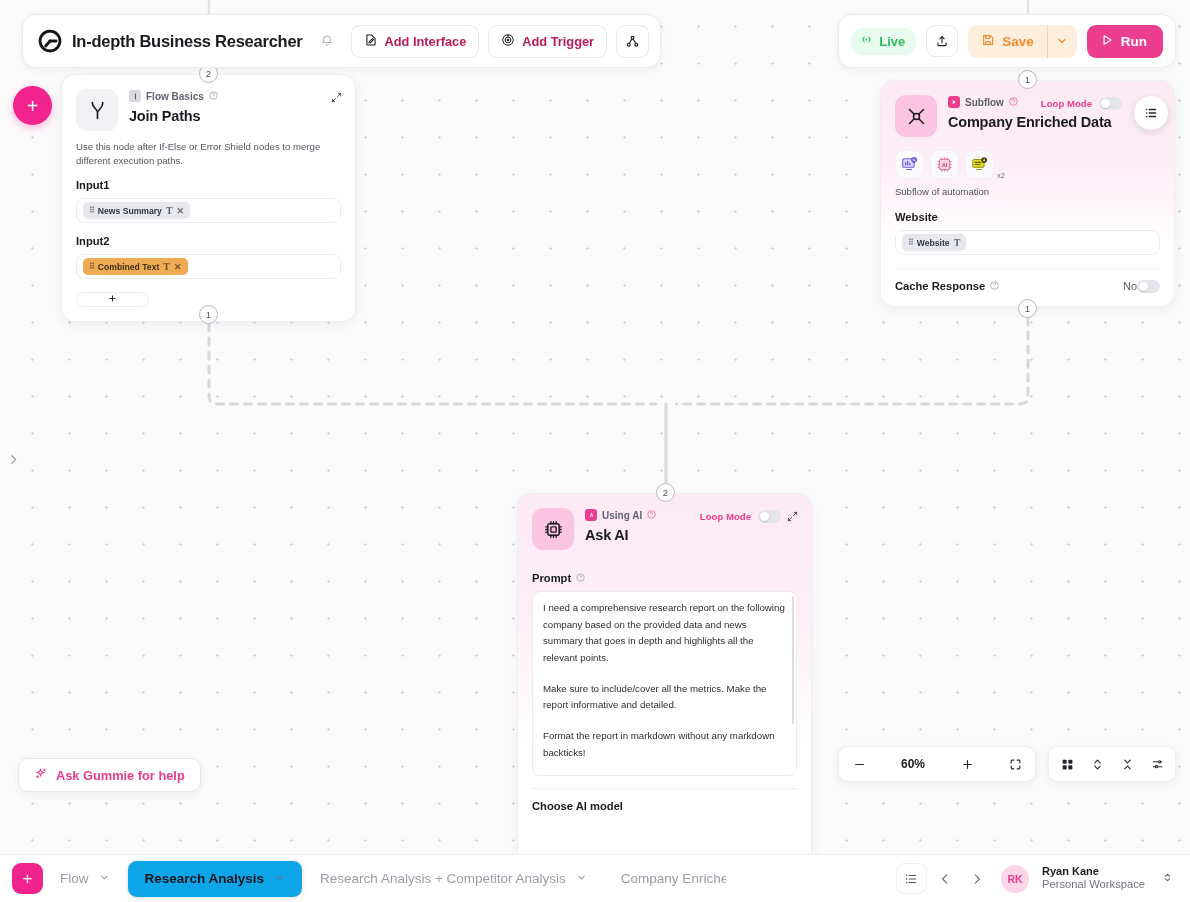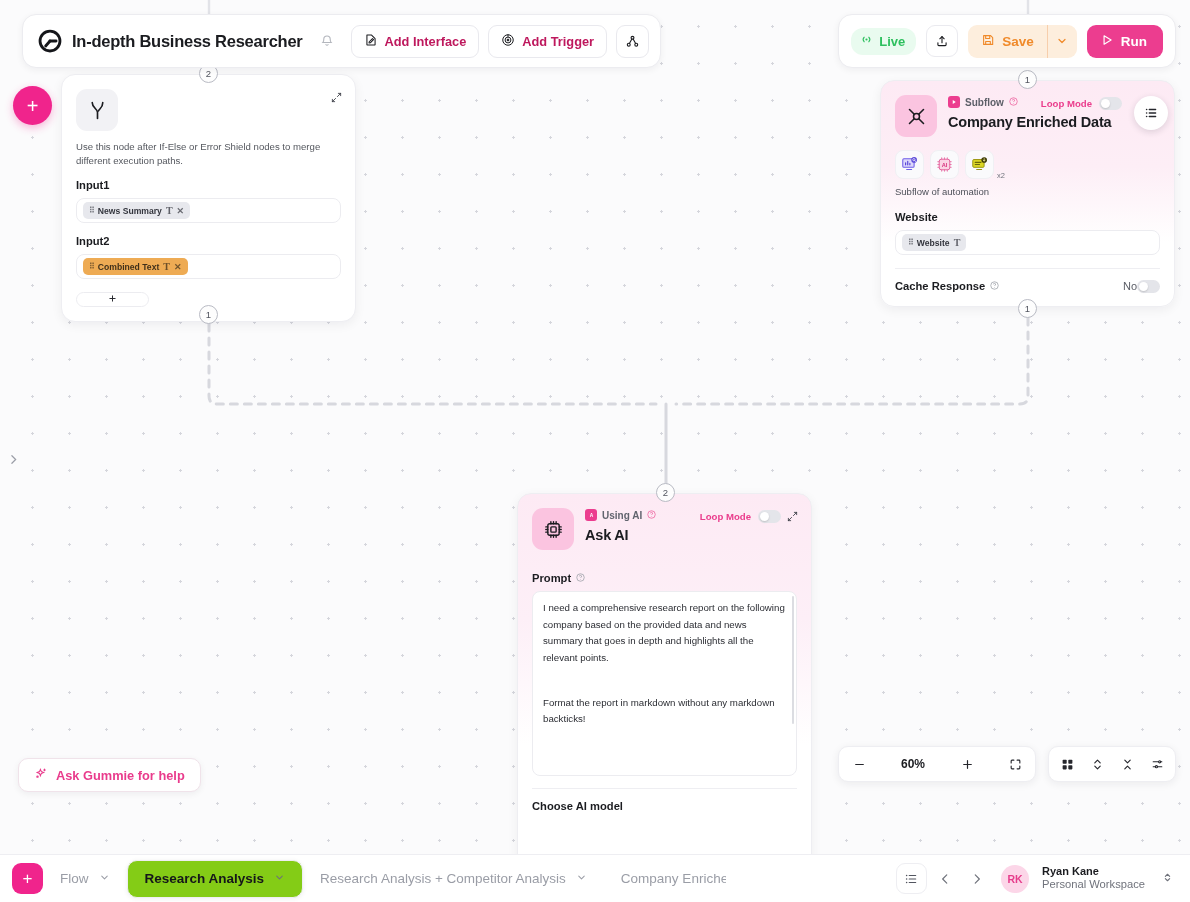--- a/index.html
+++ b/index.html
@@ -218,21 +218,21 @@
     border-top: 1px solid #eeeef2; display: flex; align-items: center; padding: 0 12px; z-index: 45;
   }
   #bb-add {
     width: 31px; height: 31px; border-radius: 9px; background: #f0248c; border: none;
     color: #fff; font-size: 17px; line-height: 28px; cursor: pointer; flex: 0 0 31px;
   }
   .tab {
     display: flex; align-items: center; gap: 10px; height: 38px; padding: 0 17px;
     font-size: 13.5px; color: #9a9da6; cursor: pointer; white-space: nowrap; border-radius: 10px;
   }
-  .tab.active { color: #15161a; font-weight: 700; background: #84cc16; border: 1px solid #eeeef2;
+  .tab.active { color: #15161a; font-weight: 700; background: #0ea5e9; border: 1px solid #eeeef2;
     box-shadow: 0 1px 5px rgba(25,25,40,.07); }
   .tab.clipped { max-width: 122px; overflow: hidden; }
   #bb-right { margin-left: auto; display: flex; align-items: center; gap: 4px; }
   #bb-list-btn {
     width: 31px; height: 31px; border: 1px solid #eeeef2; border-radius: 9px; background: #fff;
     display: flex; align-items: center; justify-content: center; cursor: pointer;
   }
   .nav-arrow { width: 28px; height: 28px; display: flex; align-items: center; justify-content: center;
     cursor: pointer; color: #6e717a; }
   #avatar {
@@ -264,20 +264,38 @@
       <path d="M666,404 L666,492" stroke="#d7d8de" stroke-width="3" stroke-linecap="round" fill="none"></path>
     </svg>
 
     <div class="node" id="node-join">
       <div class="node-head">
         <div class="node-icon">
           <svg width="21" height="21" viewBox="0 0 24 24" fill="none" stroke="#1b1c20" stroke-width="1.9" stroke-linecap="round" stroke-linejoin="round">
             <path d="M6 3c0 6 6 7 6 11v7"></path>
               <path d="M18 3c0 6-4 7-5 9.5"></path>
           </svg>
+        </div>
+        <div class="node-head-text">
+          <div class="kicker">
+            <span class="kicker-badge" style="background:#d8d9de">
+              <svg width="7" height="7" viewBox="0 0 24 24" fill="none" stroke="#44464e" stroke-width="3">
+                  <path d="M12 2v20"></path>
+                </svg>
+            </span>
+            <span>Flow Basics</span>
+            <span>
+              <svg width="9" height="9" viewBox="0 0 24 24" fill="none" stroke="#9a9da6" stroke-width="2">
+                <circle cx="12" cy="12" r="10"></circle>
+                  <path d="M9.2 9a2.8 2.8 0 115.3 1.3c-.6 1-2.5 1.4-2.5 3"></path>
+                <circle cx="12" cy="17.6" r=".2" stroke-width="2.5"></circle>
+              </svg>
+            </span>
+          </div>
+          <div class="node-title">Join Paths</div>
         </div>
         <span class="expand-icon">
           <svg width="11" height="11" viewBox="0 0 24 24" fill="none" stroke="#45474f" stroke-width="2" stroke-linecap="round">
             <path d="M14 10l7-7M21 3h-5M21 3v5"></path>
               <path d="M10 14l-7 7M3 21h5M3 21v-5"></path>
           </svg>
         </span>
       </div>
       <div class="node-desc">Use this node after If-Else or Error Shield nodes to merge different execution paths.</div>
       <div style="height:12px"></div>
@@ -457,20 +475,21 @@
             <circle cx="12" cy="12" r="10"></circle>
               <path d="M9.2 9a2.8 2.8 0 115.3 1.3c-.6 1-2.5 1.4-2.5 3"></path>
             <circle cx="12" cy="17.6" r=".2" stroke-width="2.5"></circle>
             </svg>
         </span>
       </div>
       <div class="textarea-box">
         <div class="ta-scroll"></div>
         <div class="ta-p">I need a comprehensive research report on the following company based on the provided data and news summary that goes in depth and highlights all the relevant points.</div>
         <div class="ta-gap"></div>
+        <div class="ta-p">Make sure to include/cover all the metrics. Make the report informative and detailed.</div>
         <div class="ta-gap"></div>
         <div class="ta-p">Format the report in markdown without any markdown backticks!</div>
       </div>
       <div class="divider" style="margin-top:12px"></div>
       <div class="field-label" style="margin-top:11px">Choose AI model</div>
     </div>
     <div class="port" style="left:656px; top:483px">2</div>
 
     <button id="add-fab">+</button>
     <div id="left-expand">

